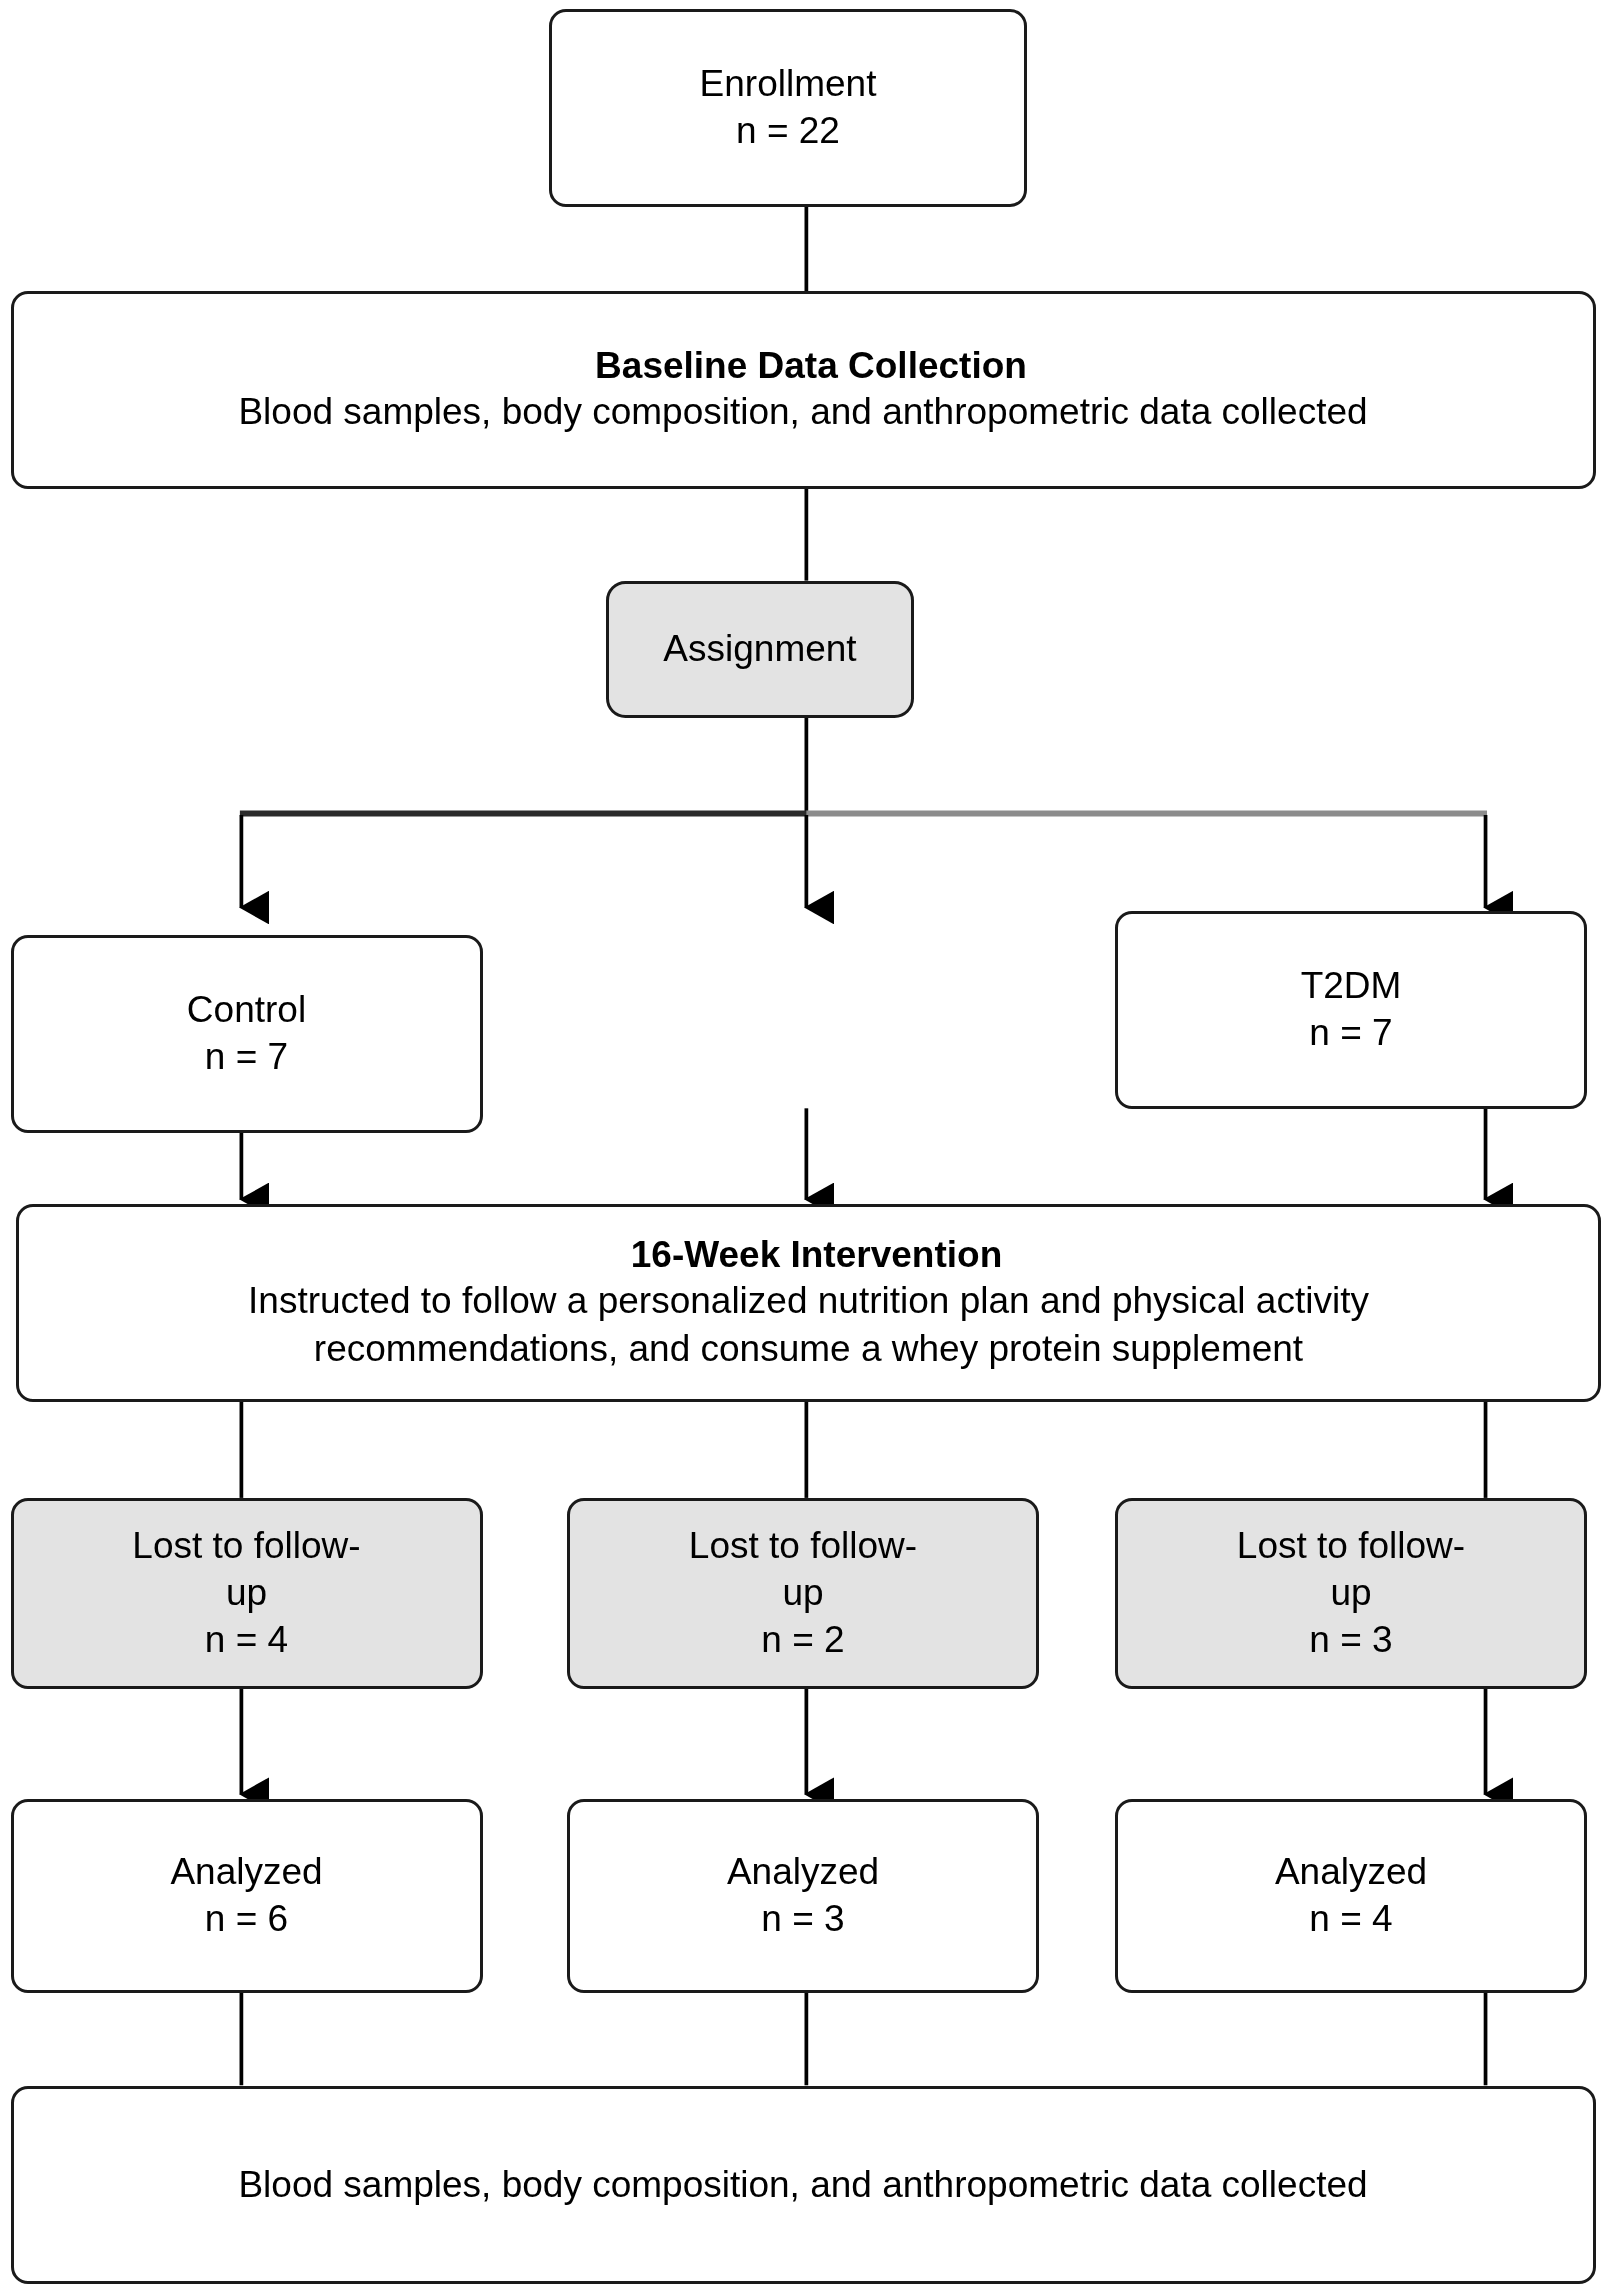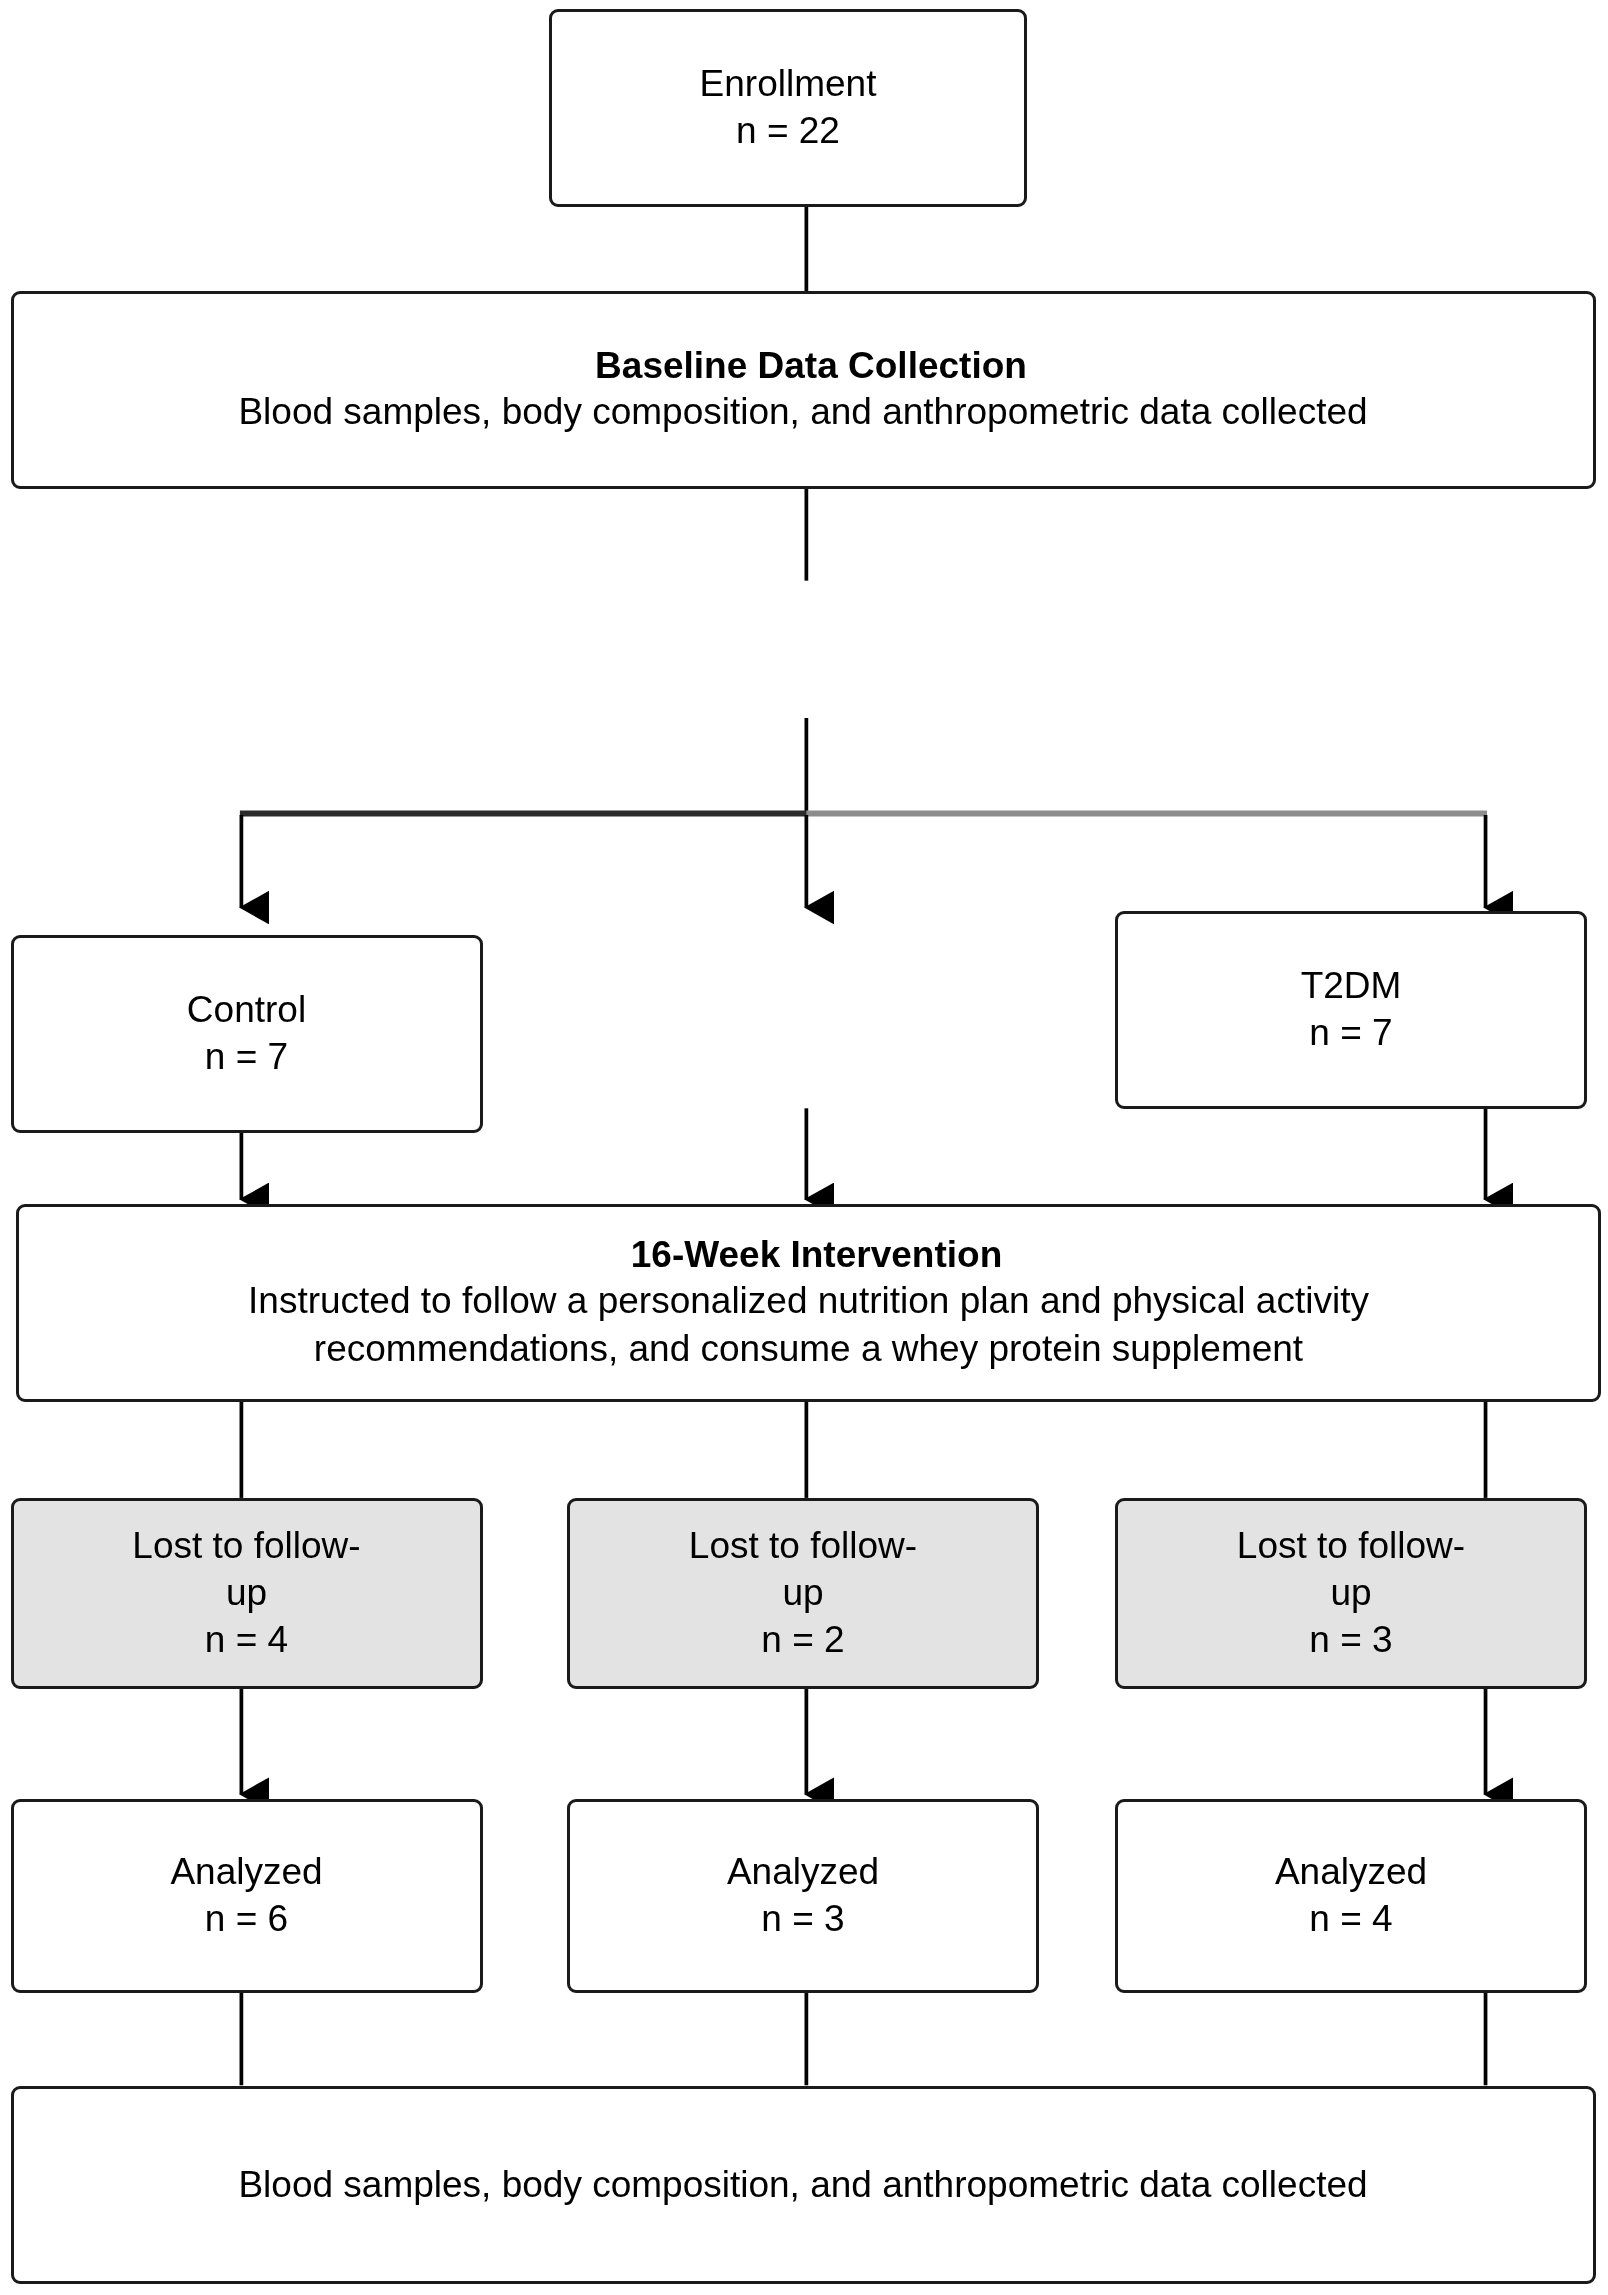--- a/index.html
+++ b/index.html
@@ -11,21 +11,21 @@
     position:relative;
     width:1609px;
     height:2295px;
     background:#ffffff;
     overflow:hidden;
   }
   .node{
     position:absolute;
     box-sizing:border-box;
     border:3px solid #1a1a1a;
-    border-radius:9px;
+    border-radius:17px;
     background:#ffffff;
     display:flex;
     flex-direction:column;
     align-items:center;
     justify-content:center;
     text-align:center;
     padding:4.5px 13.4px;
   }
   .node.shaded{ background:#e3e3e3; }
   .title{
@@ -94,20 +94,23 @@
   <div class="node" style="left:549px; top:9px; width:478px; height:198px;">
     <div class="plain">Enrollment</div>
     <div class="plain">n = 22</div>
   </div>
 
   <div class="node" style="left:10.5px; top:291px; width:1585px; height:198px;">
     <div class="title">Baseline Data Collection</div>
     <div class="plain">Blood samples, body composition, and anthropometric data collected</div>
   </div>
 
+  <div class="node shaded" style="left:606px; top:581px; width:308px; height:137px; border-radius:19.4px;">
+    <div class="plain">Assignment</div>
+  </div>
 
   <div class="node" style="left:10.5px; top:911px; width:472px; height:198px;margin-top:24px;">
     <div class="plain">Control</div>
     <div class="plain">n = 7</div>
   </div>
 
 
   <div class="node" style="left:1115px; top:911px; width:472px; height:198px;">
     <div class="plain">T2DM</div>
     <div class="plain">n = 7</div>

